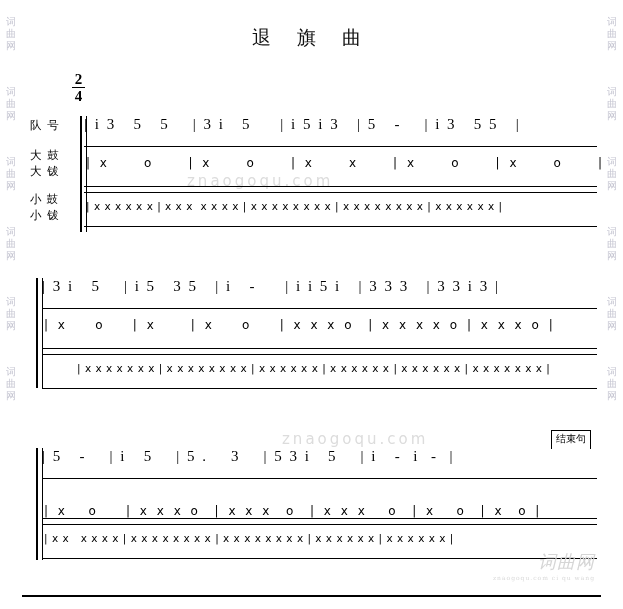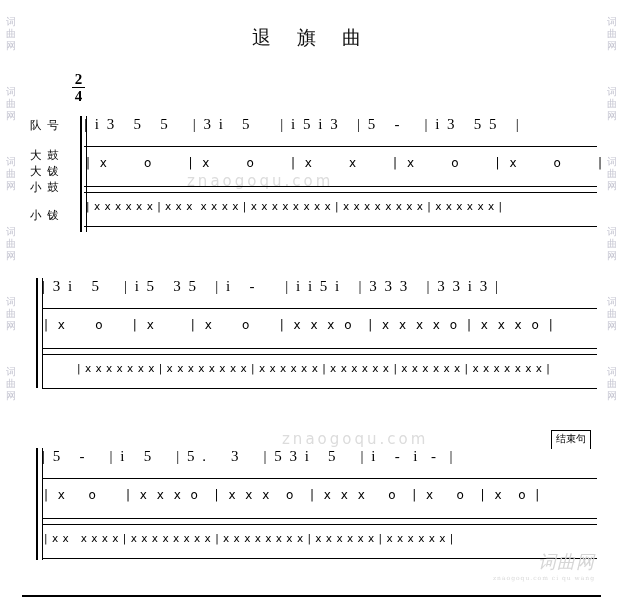--- a/index.html
+++ b/index.html
@@ -56,21 +56,21 @@
     position:absolute; left:8px; top:0;
     width:52px;
     font-family:"DejaVu Sans", sans-serif;
     font-size:11.5px;
     color:#000;
   }
   .labels div { height:1em; white-space:nowrap; letter-spacing:1px;}
   .lbl-r1 { position:absolute; top:2px; }
   .lbl-r2 { position:absolute; top:32px;text-align:center; }
   .lbl-r3 { position:absolute; top:48px; }
-  .lbl-r4 { position:absolute; top:64px; }
+  .lbl-r4 { position:absolute; top:76px;font-family:Liberation Serif, serif; }
   .lbl-r5 { position:absolute; top:92px; }
 
   .staff {
     position:absolute; left:62px; right:0; top:0;
   }
 
   
   .brace {
     position:absolute; left:58px; top:0; width:4px;
     border-left:2px solid #000; border-right:1px solid #000;
@@ -265,21 +265,21 @@
   </div>
 
   <div class="system" id="sys3">
     <div class="ending-label" style="right:6px; top:-18px;">结束句</div>
     <div class="brace" style="left:14px; height:112px;"></div>
     <div class="staff" style="left:20px;">
       <div class="row melody">| 5   -    | i   5    | 5 .    3    | 5 3 i   5    | i   -  i  -  |</div>
 
       <div style="position:relative; height:46px; margin-top:2px;">
         <div class="hline" style="top:0px;"></div>
-        <div class="row perc" style="position:absolute; top:10px; left:2px;">| x   o    | x x x o  | x x x  o  | x x x   o  | x   o  | x  o |</div>
+        <div class="row perc" style="position:absolute; top:26px; left:2px;">| x   o    | x x x o  | x x x  o  | x x x   o  | x   o  | x  o |</div>
         <div class="hline" style="top:40px;"></div>
       </div>
 
       <div style="position:relative; height:46px;">
         <div class="hline" style="top:0px;"></div>
         <div class="row perc small" style="position:absolute; top:8px; left:2px;">| x x   x x x x | x x x x x x x x | x x x x x x x x | x x x x x x | x x x x x x |</div>
         <div class="hline" style="top:34px;"></div>
       </div>
     </div>
   </div>

